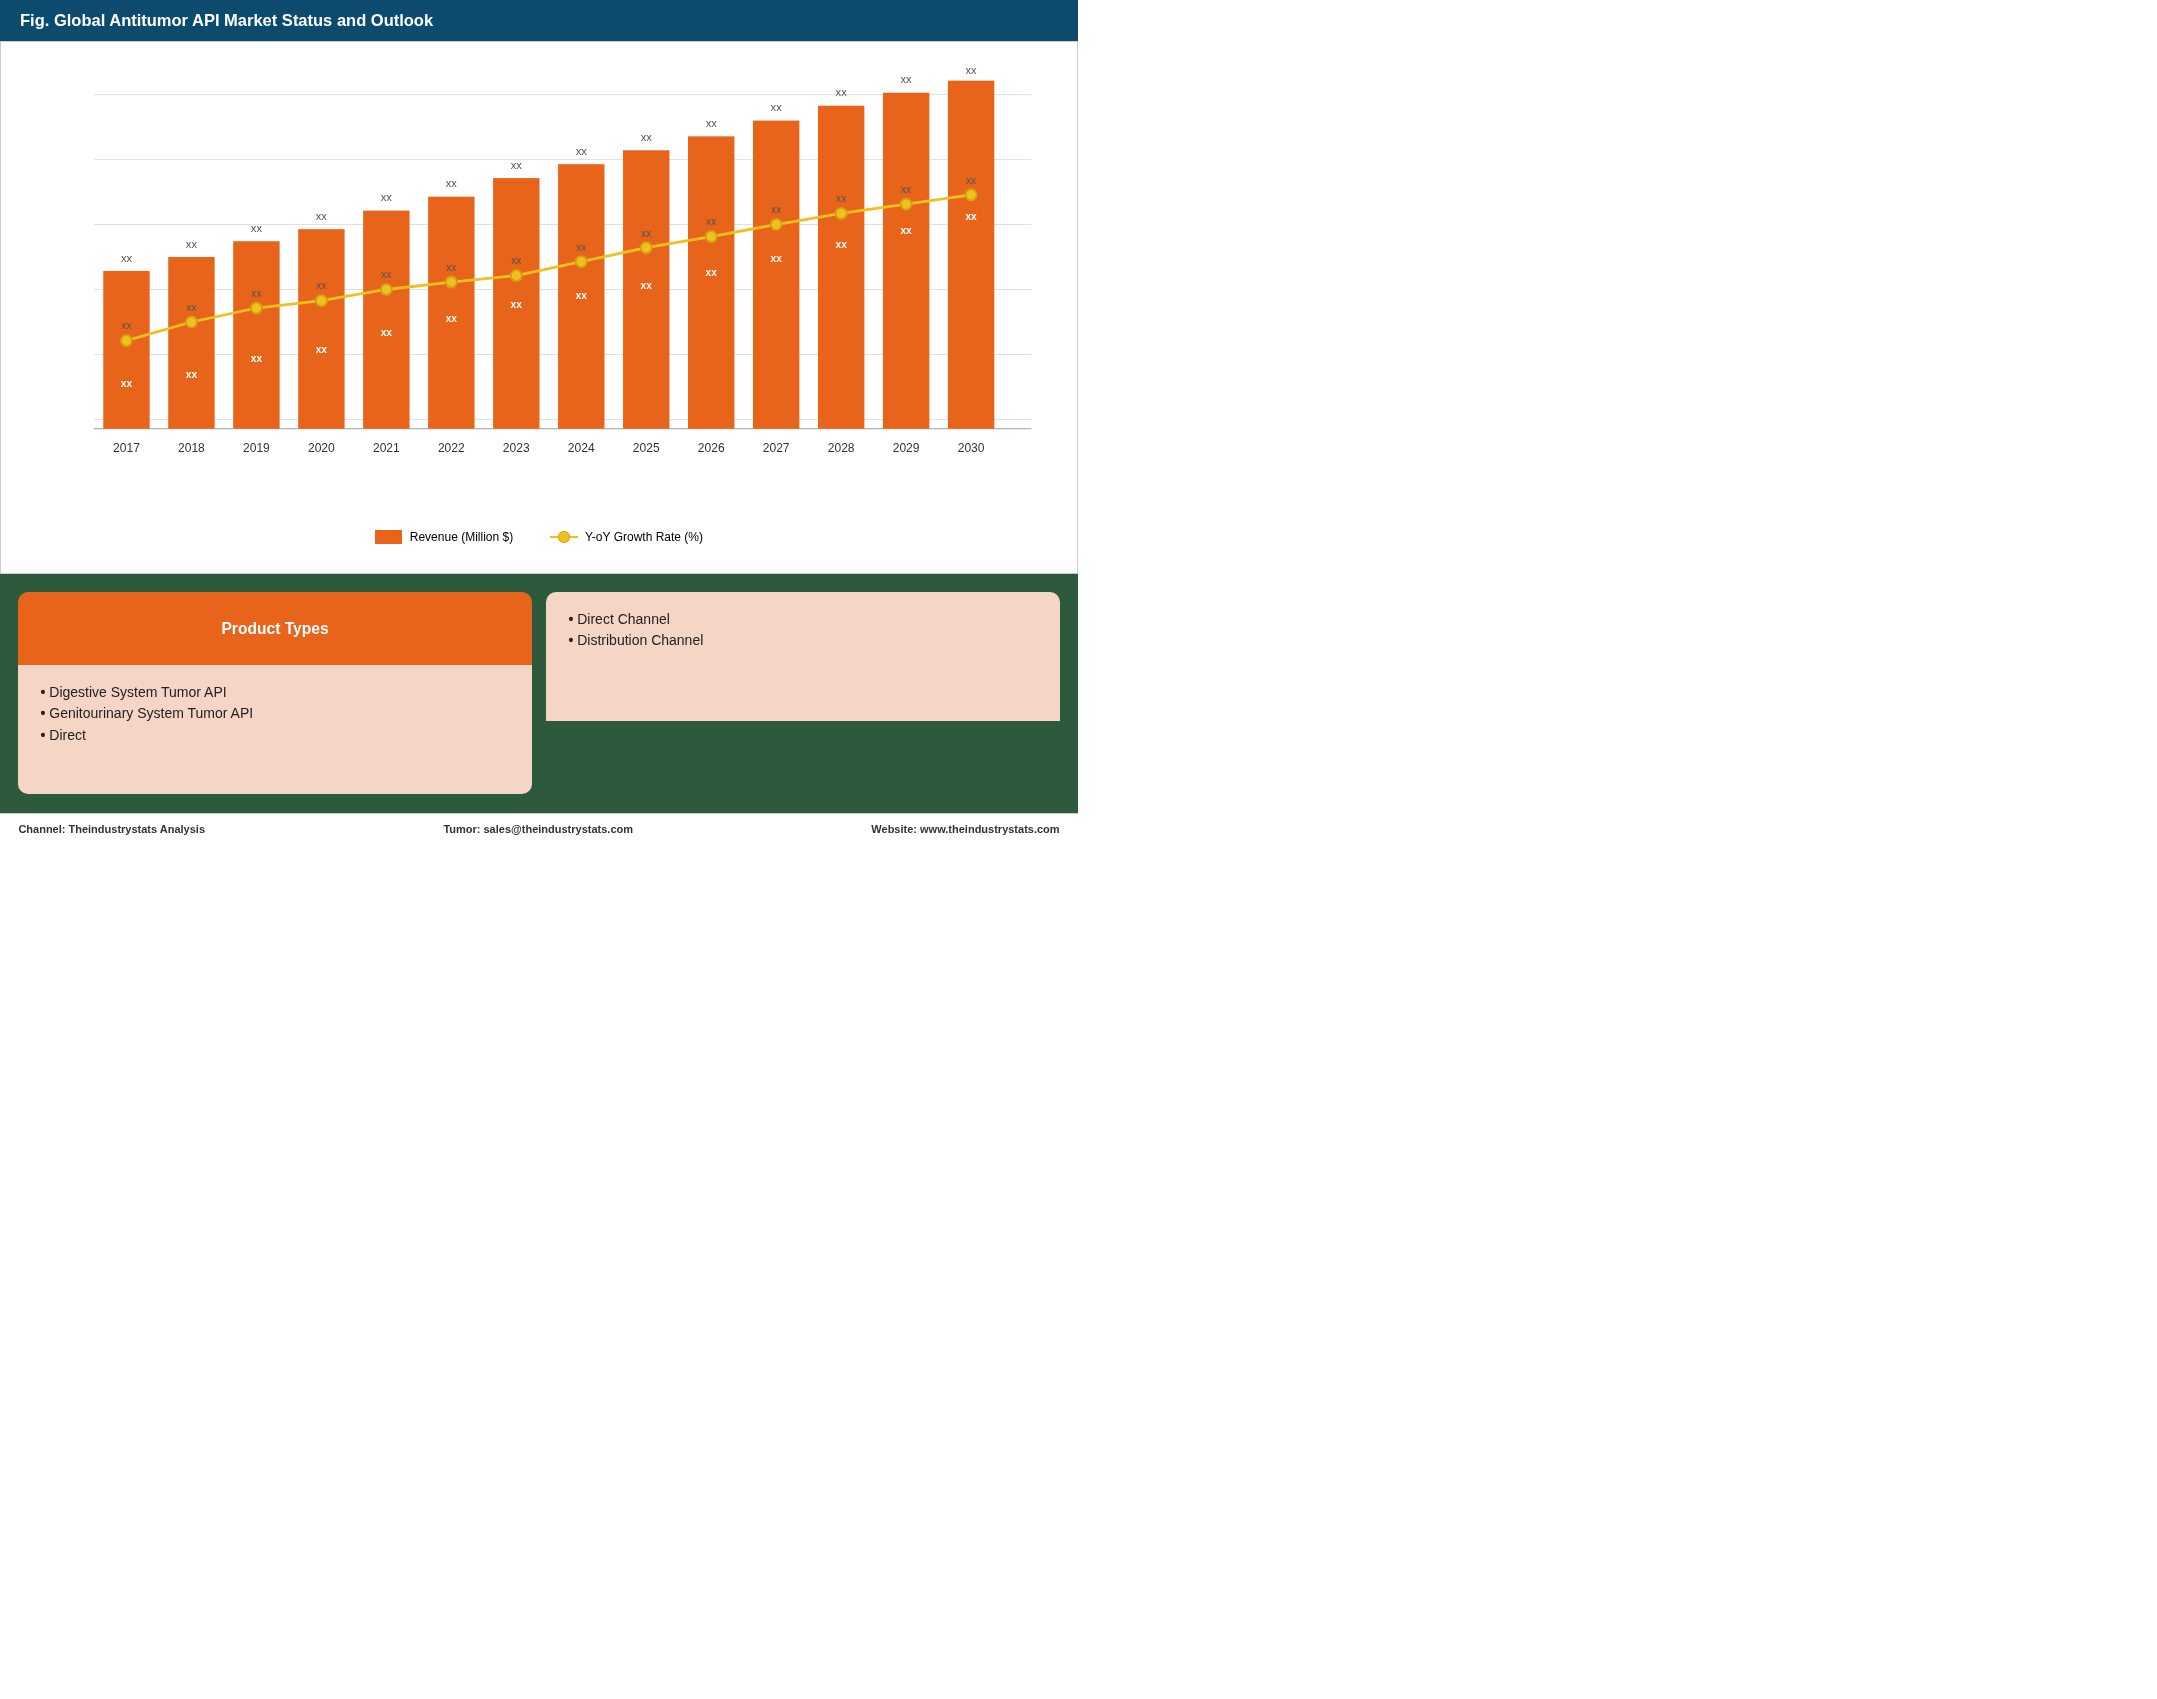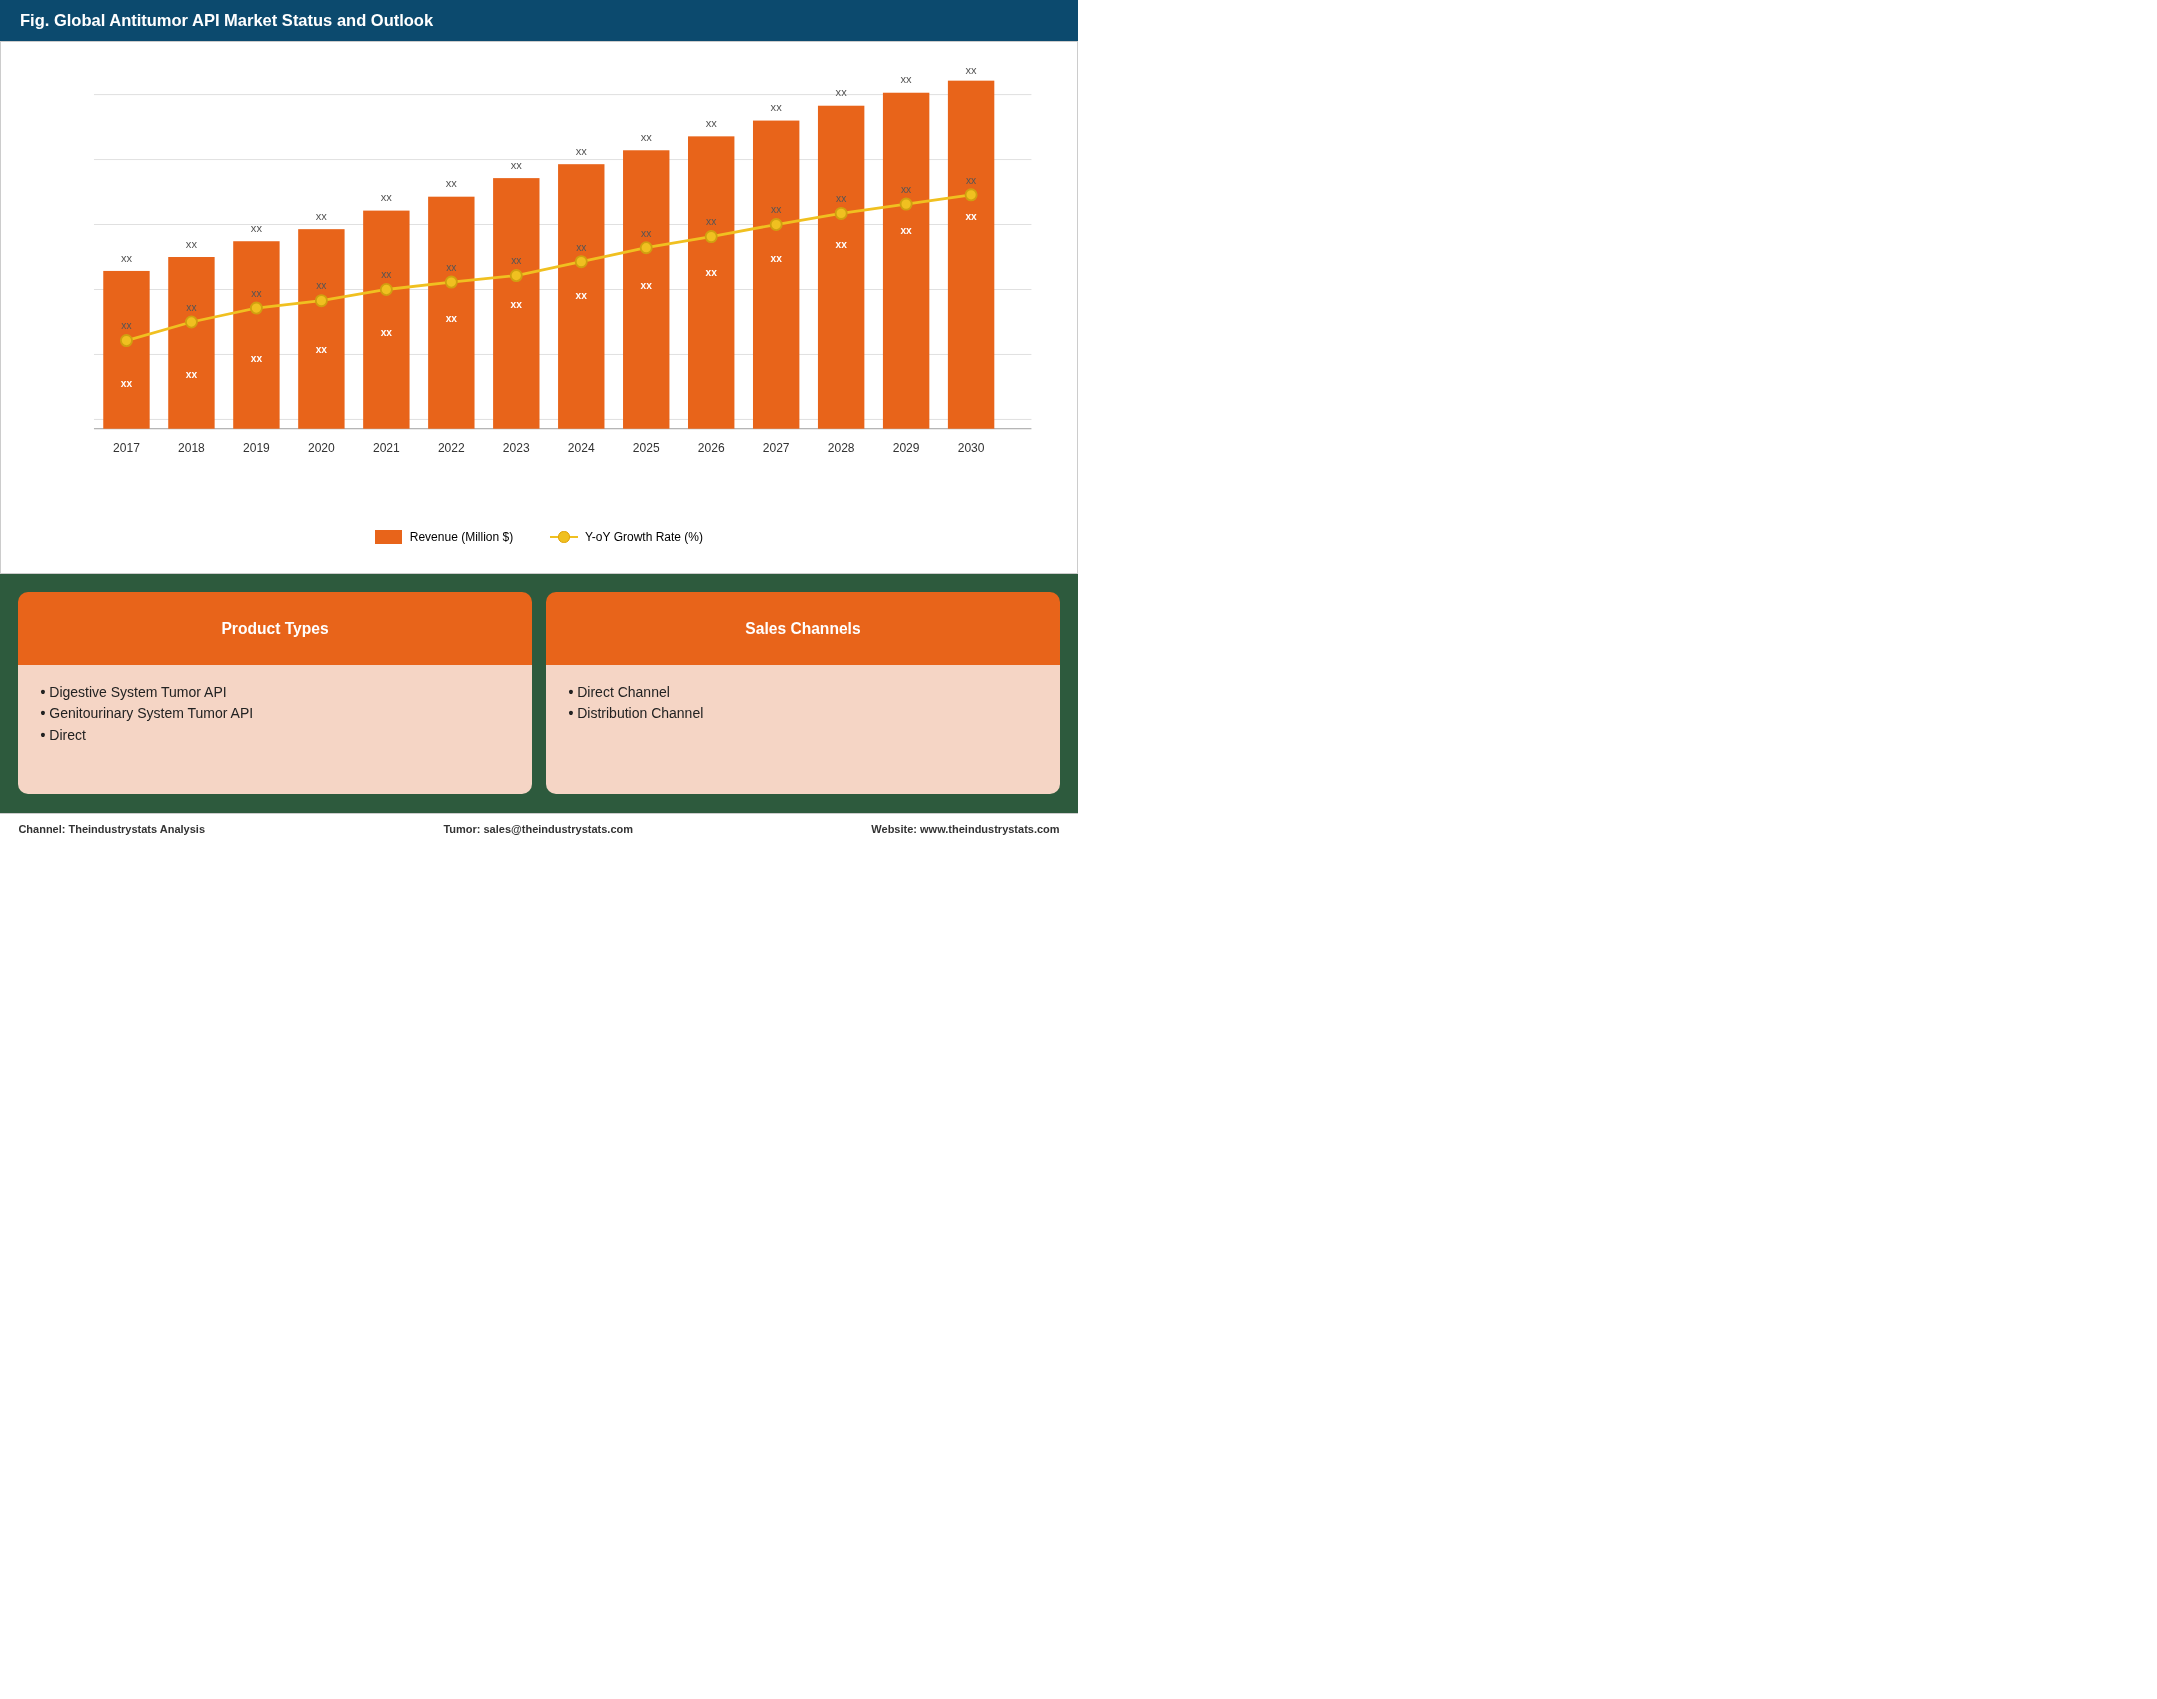--- a/index.html
+++ b/index.html
@@ -298,21 +298,20 @@
       <ul>
         <li>Digestive System Tumor API</li>
         <li>Genitourinary System Tumor API</li>
         <li>Direct</li>
       </ul>
     </div>
   </div>
 
 
   <div class="category-box">
-    <div class="category-header">Sales Channels</div>
     <div class="category-body">
       <ul>
         <li>Direct Channel</li>
         <li>Distribution Channel</li>
       </ul>
     </div>
   </div>
 </div>
 
 <div class="footer">

